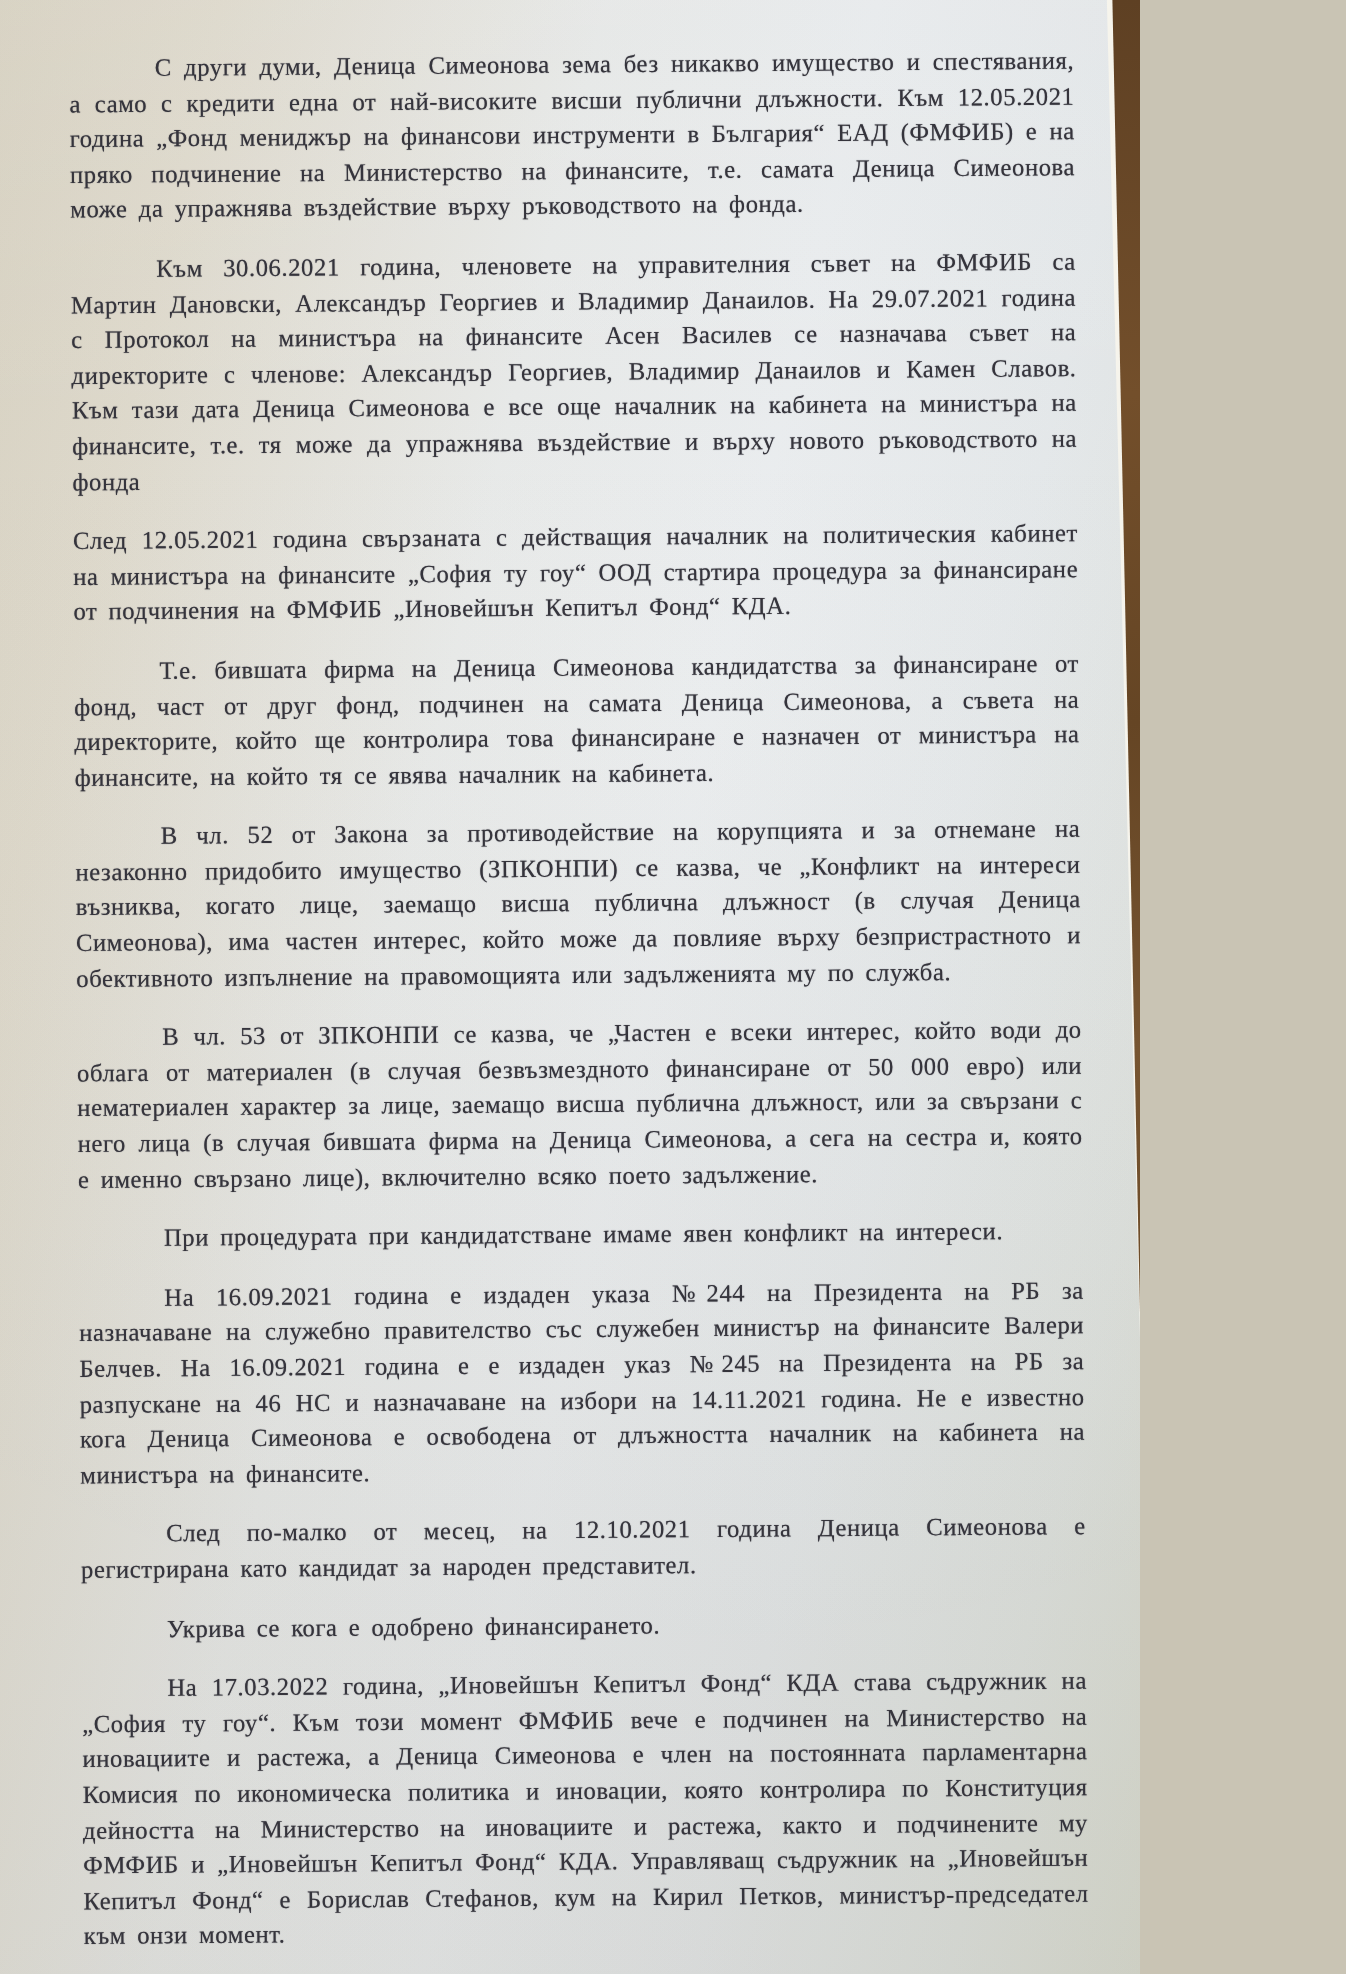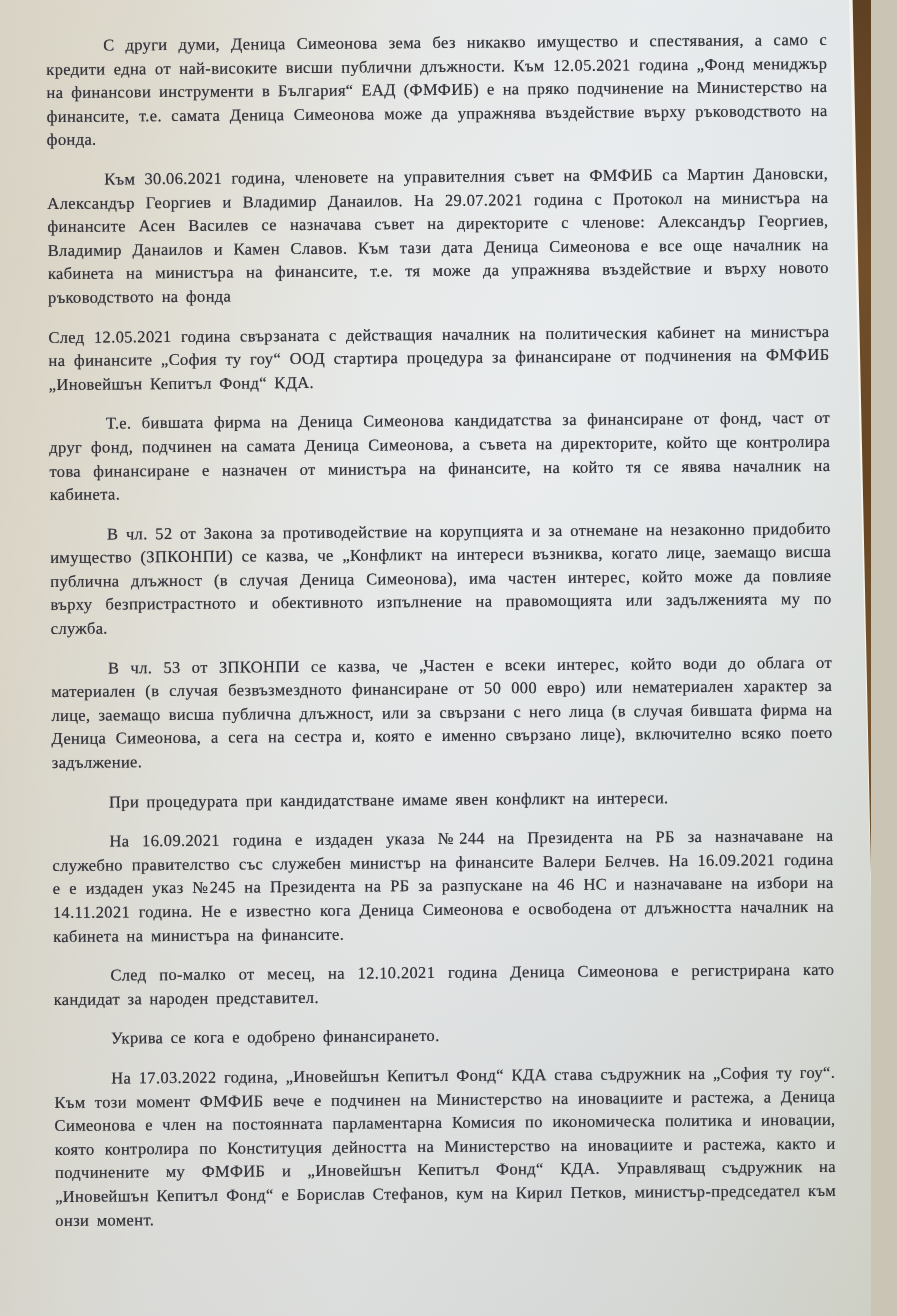--- a/index.html
+++ b/index.html
@@ -8,21 +8,21 @@
   }
   body {
     width: 897px;
     height: 1316px;
     overflow: hidden;
     background: #c9c4b4;
   }
   
   .photo {
     position: relative;
-    width: 871px;
+    width: 760px;
     height: 1316px;
     background:
       linear-gradient(103deg,
         #d8d2c1 0%,
         #ded9cb 14%,
         #e7e9e8 38%,
         #e9ecee 55%,
         #e4e8ea 72%,
         #dee2df 88%,
         #d9dcd2 100%);

